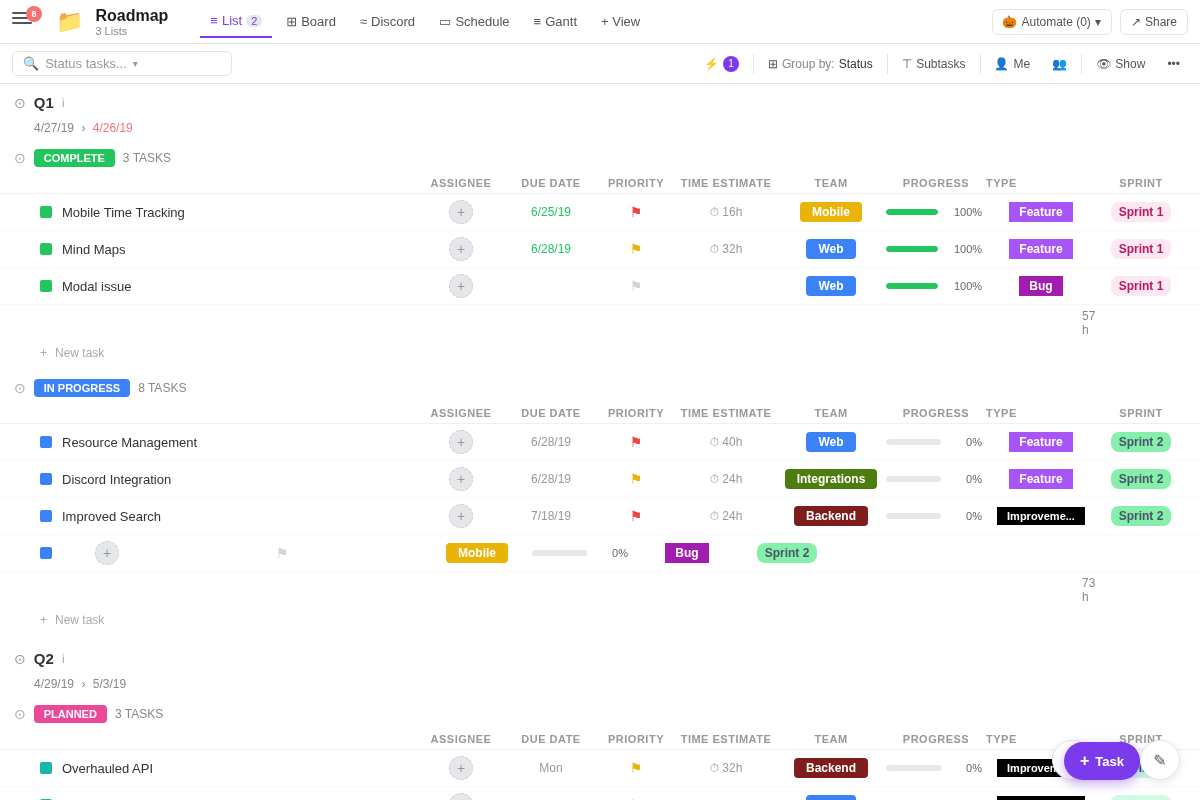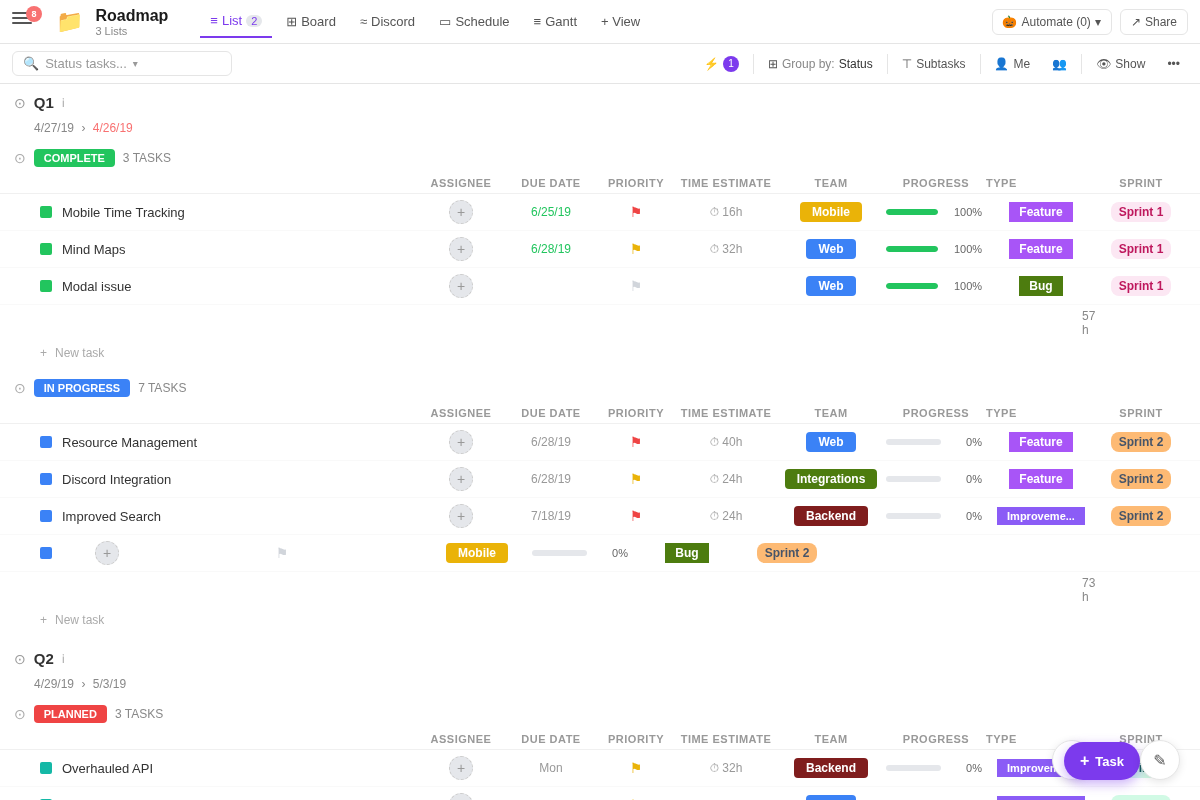--- a/index.html
+++ b/index.html
@@ -47,21 +47,21 @@
     .quarter-dates { font-size: 12px; color: #888; padding: 0 14px 8px 34px; }
     .quarter-dates .arrow { margin: 0 4px; }
     .quarter-dates .date2 { color: #f87171; }
 
     
     .status-group { margin-bottom: 8px; }
     .status-header { display: flex; align-items: center; padding: 6px 14px; gap: 8px; cursor: pointer; }
     .status-badge { padding: 3px 10px; border-radius: 4px; color: white; font-weight: 700; font-size: 11px; }
     .status-badge.complete { background: #22c55e; }
     .status-badge.in-progress { background: #3b82f6; }
-    .status-badge.planned { background: #ef4444; }
+    .status-badge.planned { background: #ec4899; }
     .status-task-count { color: #888; font-size: 12px; }
 
     
     .task-table { width: 100%; }
     .table-header { display: flex; align-items: center; padding: 4px 14px 4px 40px; border-bottom: 1px solid #f0f0f0; color: #999; font-size: 11px; font-weight: 600; text-transform: uppercase; letter-spacing: 0.5px; }
     .col-task { flex: 1; min-width: 200px; }
     .col-assignee { width: 90px; text-align: center; }
     .col-due { width: 90px; text-align: center; }
     .col-priority { width: 80px; text-align: center; }
     .col-estimate { width: 100px; text-align: center; }
@@ -93,26 +93,26 @@
     .team-badge.web { background: #3b82f6; }
     .team-badge.integrations { background: #4d7c0f; }
     .team-badge.backend { background: #7f1d1d; }
     .progress-cell { width: 100px; display: flex; align-items: center; gap: 16px; justify-content: flex-end; padding-right: 4px; }
     .progress-bar-wrap { width: 60px; height: 6px; background: #e5e7eb; border-radius: 3px; overflow: hidden; }
     .progress-bar-fill { height: 100%; border-radius: 3px; background: #22c55e; }
     .progress-pct { font-size: 11px; color: #666; width: 28px; text-align: right; }
     .type-cell { width: 110px; display: flex; justify-content: center; }
     .type-badge { padding: 3px 10px; border-radius: 0; color: white; font-weight: 600; font-size: 12px; }
     .type-badge.feature { background: #a855f7; }
-    .type-badge.bug { background: #4d7c0f; }
-    .type-badge.improvement { background: #8b5cf6; }
+    .type-badge.bug { background: #a21caf; }
+    .type-badge.improvement { background: #000000; }
     .sprint-cell { width: 90px; display: flex; justify-content: center; }
     .sprint-badge { padding: 3px 8px; border-radius: 8px; font-weight: 600; font-size: 12px; text-align: right; }
     .sprint-badge.s1 { background: #fce7f3; color: #be185d; }
-    .sprint-badge.s2 { background: #fdba74; color: #475569; }
+    .sprint-badge.s2 { background: #86efac; color: #475569; }
     .sprint-badge.s3 { background: #d1fae5; color: #065f46; }
 
     
     .total-row { display: flex; align-items: center; padding: 4px 14px 4px 40px; color: #888; font-size: 12px; }
     .total-label { flex: 1; padding-left: 22px; }
     .total-val { width: 100px; text-align: center; }
 
     
     .new-task-row { display: flex; align-items: center; padding: 5px 14px 5px 40px; color: #aaa; font-size: 12px; cursor: pointer; gap: 8px; }
 
@@ -351,21 +351,21 @@
           <span>+</span>
           <span>New task</span>
         </div>
       </div>
     </div>
 
     <div class="status-group">
       <div class="status-header">
         <span style="color:#aaa;font-size:14px;">⊙</span>
         <span class="status-badge in-progress">IN PROGRESS</span>
-        <span class="status-task-count">7 TASKS</span>
+        <span class="status-task-count">8 TASKS</span>
       </div>
       <div class="task-table">
         <div class="table-header">
           <div class="col-task"></div>
           <div class="col-assignee">ASSIGNEE</div>
           <div class="col-due">DUE DATE</div>
           <div class="col-priority">PRIORITY</div>
           <div class="col-estimate">TIME ESTIMATE</div>
           <div class="col-team">TEAM</div>
           <div class="col-progress">PROGRESS</div>

